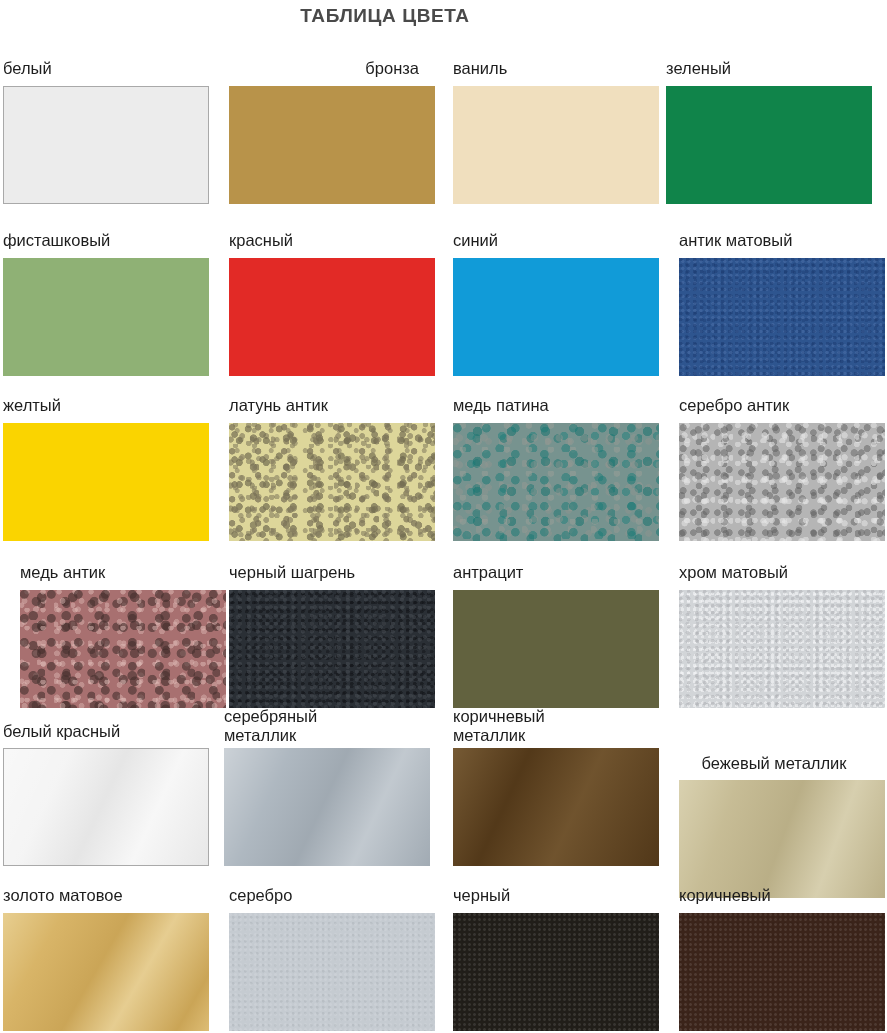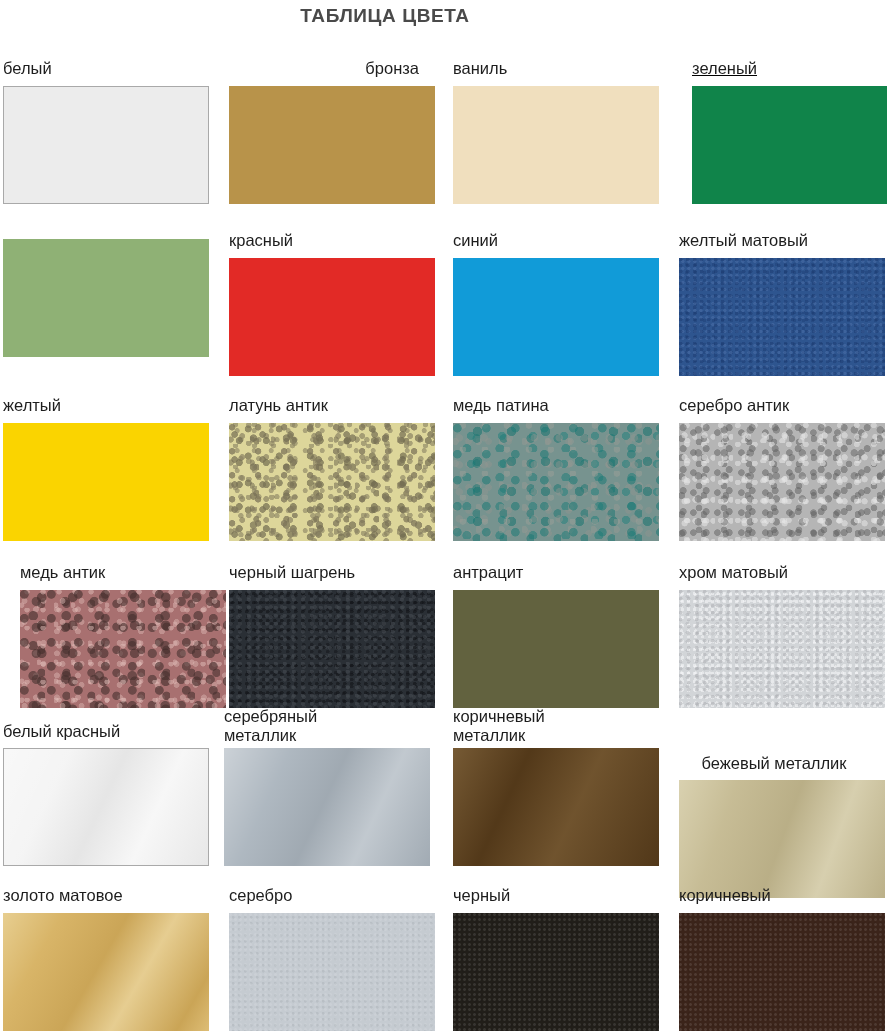--- a/index.html
+++ b/index.html
@@ -193,37 +193,38 @@
       <div class="swatch bordered" style="background: rgb(236, 236, 236); margin-top: 8px;"></div>
     </div>
     <div class="cell" style="left: 229px; top: 59px; text-align: right;">
       <div class="cell-label">бронза</div>
       <div class="swatch" style="background: rgb(184, 147, 74); margin-top: 8px;"></div>
     </div>
     <div class="cell" style="left: 453px; top: 59px;">
       <div class="cell-label">ваниль</div>
       <div class="swatch" style="background: rgb(240, 223, 190); margin-top: 8px;"></div>
     </div>
-    <div class="cell" style="left: 692px; top: 59px; text-decoration: underline;">
+    <div class="cell" style="left: 666px; top: 59px;">
       <div class="cell-label">зеленый</div>
       <div class="swatch" style="background: rgb(16, 132, 74); margin-top: 8px;"></div>
     </div>
     <div class="cell" style="left: 3px; top: 231px;">
+      <div class="cell-label">фисташковый</div>
       <div class="swatch" style="background: rgb(143, 177, 117); margin-top: 8px;"></div>
     </div>
     <div class="cell" style="left: 229px; top: 231px;">
       <div class="cell-label">красный</div>
       <div class="swatch" style="background: rgb(226, 42, 38); margin-top: 8px;"></div>
     </div>
     <div class="cell" style="left: 453px; top: 231px;">
       <div class="cell-label">синий</div>
       <div class="swatch" style="background: rgb(17, 155, 216); margin-top: 8px;"></div>
     </div>
     <div class="cell" style="left: 679px; top: 231px;">
-      <div class="cell-label">желтый матовый</div>
+      <div class="cell-label">антик матовый</div>
       <div class="swatch" style="background: rgb(46, 85, 143); margin-top: 8px;">
         <div class="tex tex-matte-blue"></div>
       </div>
     </div>
     <div class="cell" style="left: 3px; top: 396px;">
       <div class="cell-label">желтый</div>
       <div class="swatch" style="background: rgb(250, 212, 0); margin-top: 8px;"></div>
     </div>
     <div class="cell" style="left: 229px; top: 396px;">
       <div class="cell-label">латунь антик</div>

